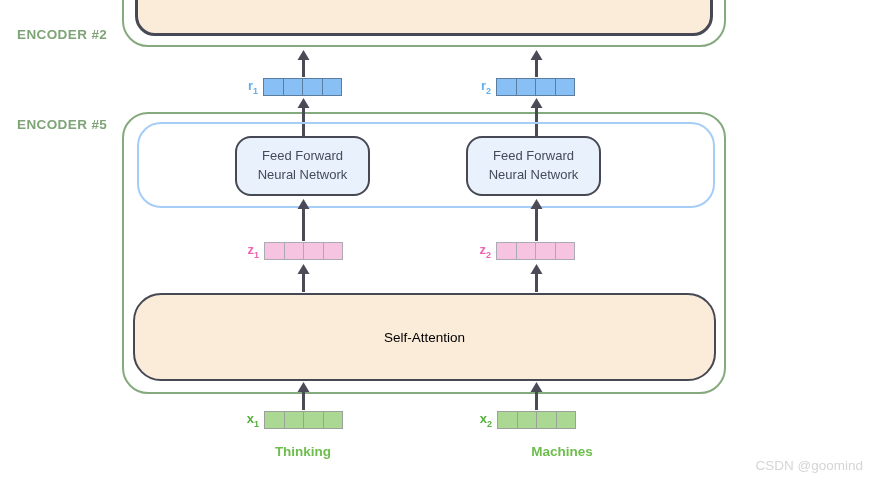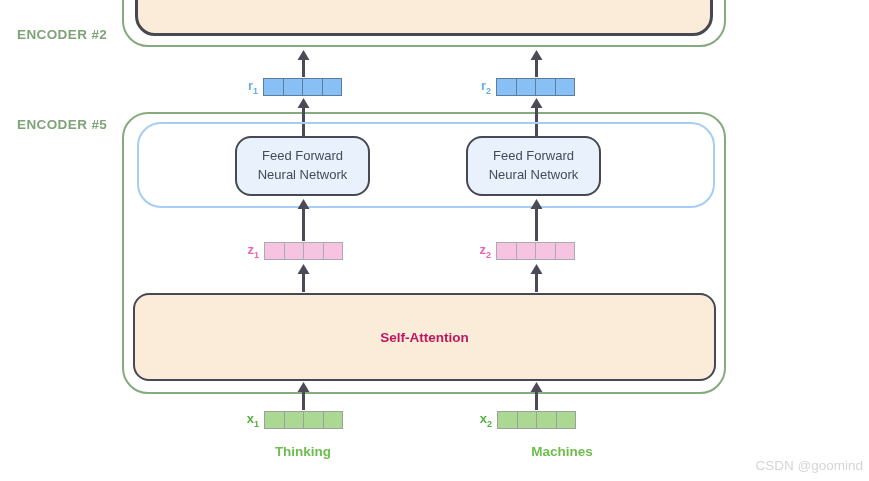--- a/index.html
+++ b/index.html
@@ -65,27 +65,26 @@
     font-size:13px;line-height:1.45;
     color:#444a59;
   }
   #ffnn-1{left:235px;}
   #ffnn-2{left:466px;}
 
   #self-attention{
     position:absolute;
     left:133px;top:293px;width:583px;height:88px;
     border:2.5px solid var(--dark-stroke);
-    border-radius:16px;
+    border-radius:28px;
     background:var(--peach-fill);
     box-sizing:border-box;
     display:flex;align-items:center;justify-content:center;
     font-size:13.5px;
-    color:#be185d;
-    font-weight:bold;
+    color:#000000;
   }
 
   
   .vector{position:absolute;}
   .vec-label{
     position:absolute;
     right:calc(100% + 5px);
     top:50%;transform:translateY(-50%);
     font-size:13px;font-weight:700;
     white-space:nowrap;

